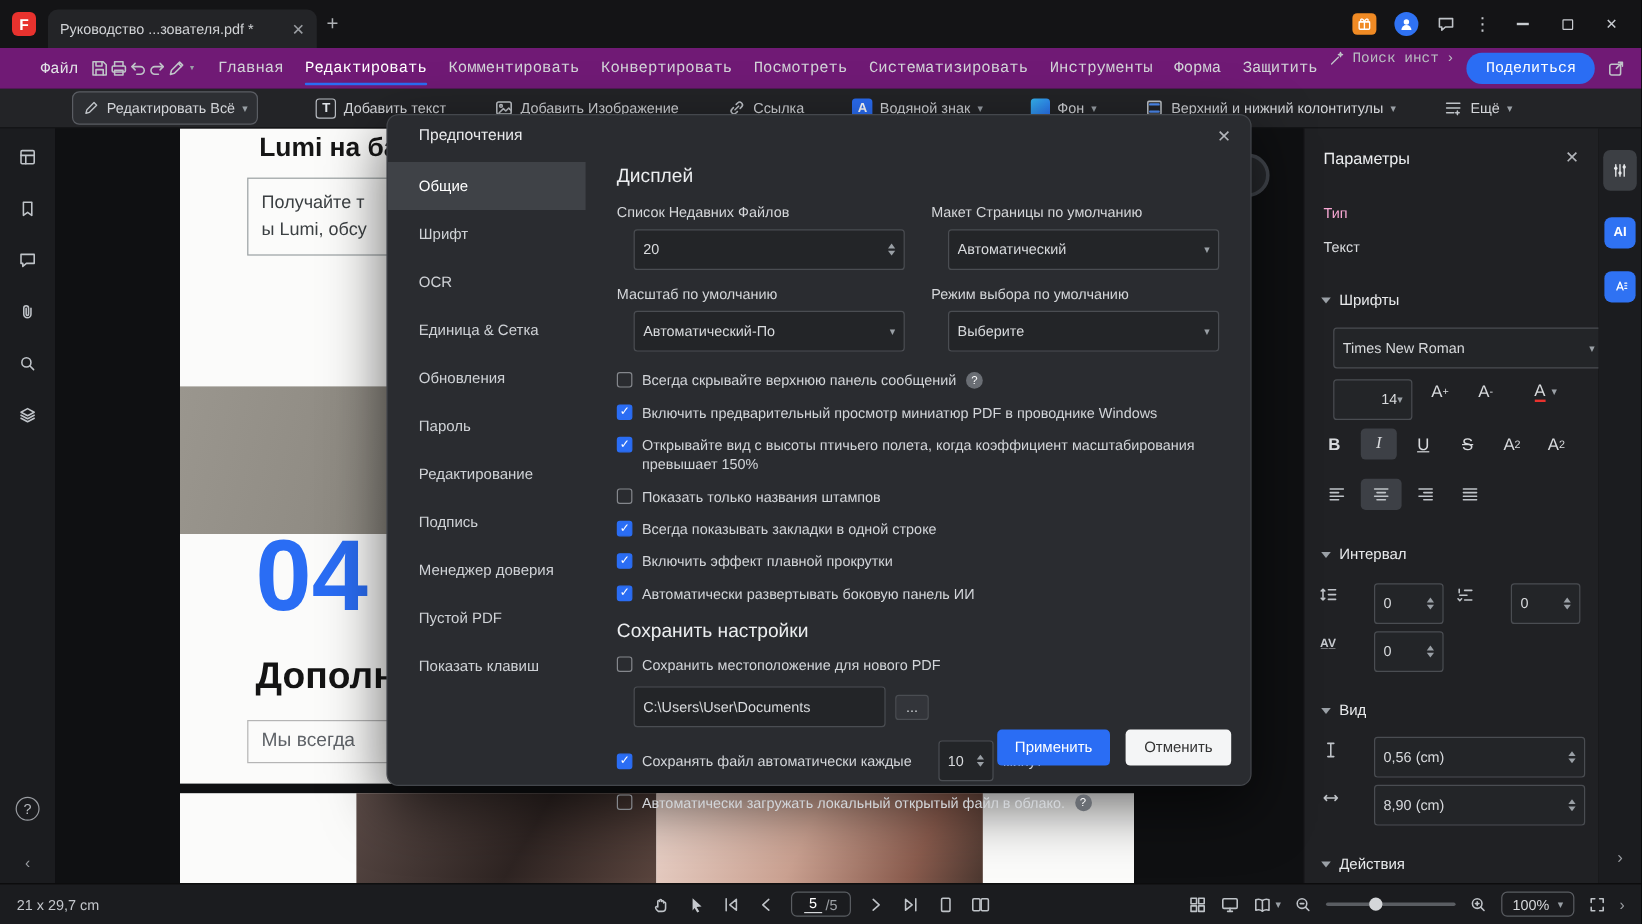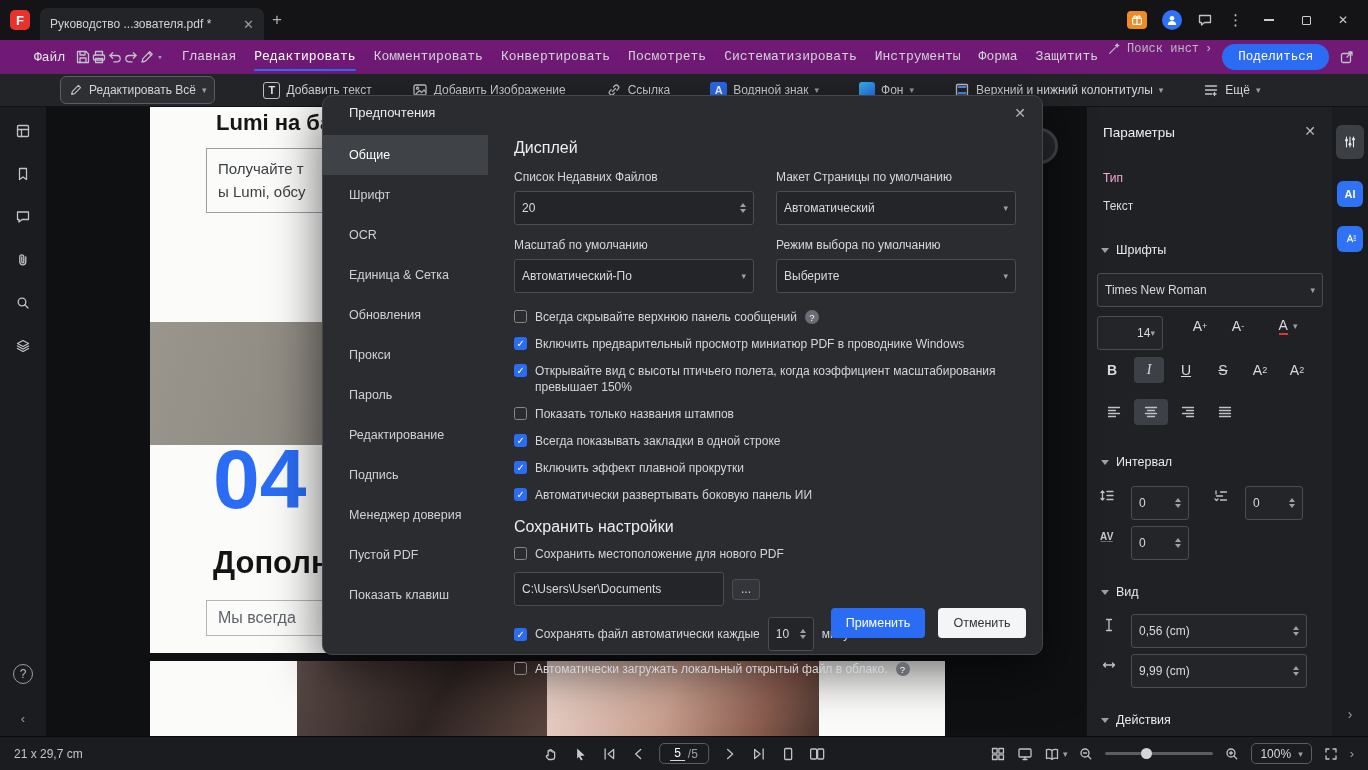--- a/index.html
+++ b/index.html
@@ -76,21 +76,21 @@
   
   .rightpanel{position:absolute;right:36px;top:107px;width:246px;bottom:34px;background:#202124;border-left:1px solid #121214;}
   .rp-abs{position:absolute;}
   .rp-title{left:16px;top:18px;font-size:13.5px;color:#eceef0;}
   .rp-close{right:16px;top:16px;color:#b3b6bb;font-size:14px;cursor:pointer;}
   .rp-lab{color:#f9a8d4;}
   .rp-val{color:#dadcdf;}
   .rp-sect{display:flex;align-items:center;gap:7px;color:#e8eaec;font-size:12.5px;}
   .tri{width:0;height:0;border-left:4px solid transparent;border-right:4px solid transparent;border-top:5px solid #9aa0a6;}
   .ctrl{height:22px;background:#232528;border:1px solid #4a4d52;border-radius:3px;display:flex;align-items:center;
-        padding:16px 7px;color:#d8dadd;font-size:12px;}
+        padding:16px 7px;color:#d8dadd;font-size:12px;margin-left:14px;}
   .ctrl .grow{flex:1;white-space:nowrap;overflow:hidden;text-overflow:ellipsis;}
   .spinarr{display:flex;flex-direction:column;gap:2.5px;margin-left:6px;}
   .tu{width:0;height:0;border-left:3.5px solid transparent;border-right:3.5px solid transparent;border-bottom:4px solid #9aa0a6;}
   .td{width:0;height:0;border-left:3.5px solid transparent;border-right:3.5px solid transparent;border-top:4px solid #9aa0a6;}
   .fbtn{display:flex;align-items:center;justify-content:center;color:#d8dadd;height:24px;border-radius:4px;cursor:pointer;}
   .fmt{width:30px;height:26px;font-size:14px;}
   .fmt.sel{background:#3d4046;}
   .alignbtn{width:34px;height:26px;display:flex;align-items:center;justify-content:center;border-radius:4px;cursor:pointer;}
   .alignbtn.sel{background:#3d4046;}
   .colA{border-bottom:2px solid #e8322e;line-height:1;padding-bottom:1px;}
@@ -493,21 +493,21 @@
           <i class="tu"></i>
           <i class="td"></i>
         </span>
     </div>
     <span class="rp-abs sbtn" style="left:14px;top:550px;">
       <svg class="ic" viewBox="0 0 16 16">
           <path d="M2.5 8h11M4.5 6l-2 2 2 2M11.5 6l2 2-2 2"></path>
         </svg>
     </span>
     <div class="rp-abs ctrl" style="left:44px;top:547px;width:176px;height:22px;">
-      <span class="grow">9,99 (cm)</span>
+      <span class="grow">8,90 (cm)</span>
       <span class="spinarr">
           <i class="tu"></i>
           <i class="td"></i>
         </span>
     </div>
 
     <div class="rp-abs rp-sect" style="left:14px;top:606px;">
       <span class="tri"></span>
       <span>Действия</span>
     </div>
@@ -636,21 +636,20 @@
       <span>Предпочтения</span>
       <span class="dlg-x">✕</span>
     </div>
     <div class="dlg-body">
       <div class="dlg-nav">
         <div class="nav-item active">Общие</div>
         <div class="nav-item">Шрифт</div>
         <div class="nav-item">OCR</div>
         <div class="nav-item">Единица &amp; Сетка</div>
         <div class="nav-item">Обновления</div>
-        <div class="nav-item">Прокси</div>
         <div class="nav-item">Пароль</div>
         <div class="nav-item">Редактирование</div>
         <div class="nav-item">Подпись</div>
         <div class="nav-item">Менеджер доверия</div>
         <div class="nav-item">Пустой PDF</div>
         <div class="nav-item">Показать клавиш</div>
       </div>
       <div class="dlg-content">
         <div class="sect">Дисплей</div>
 

